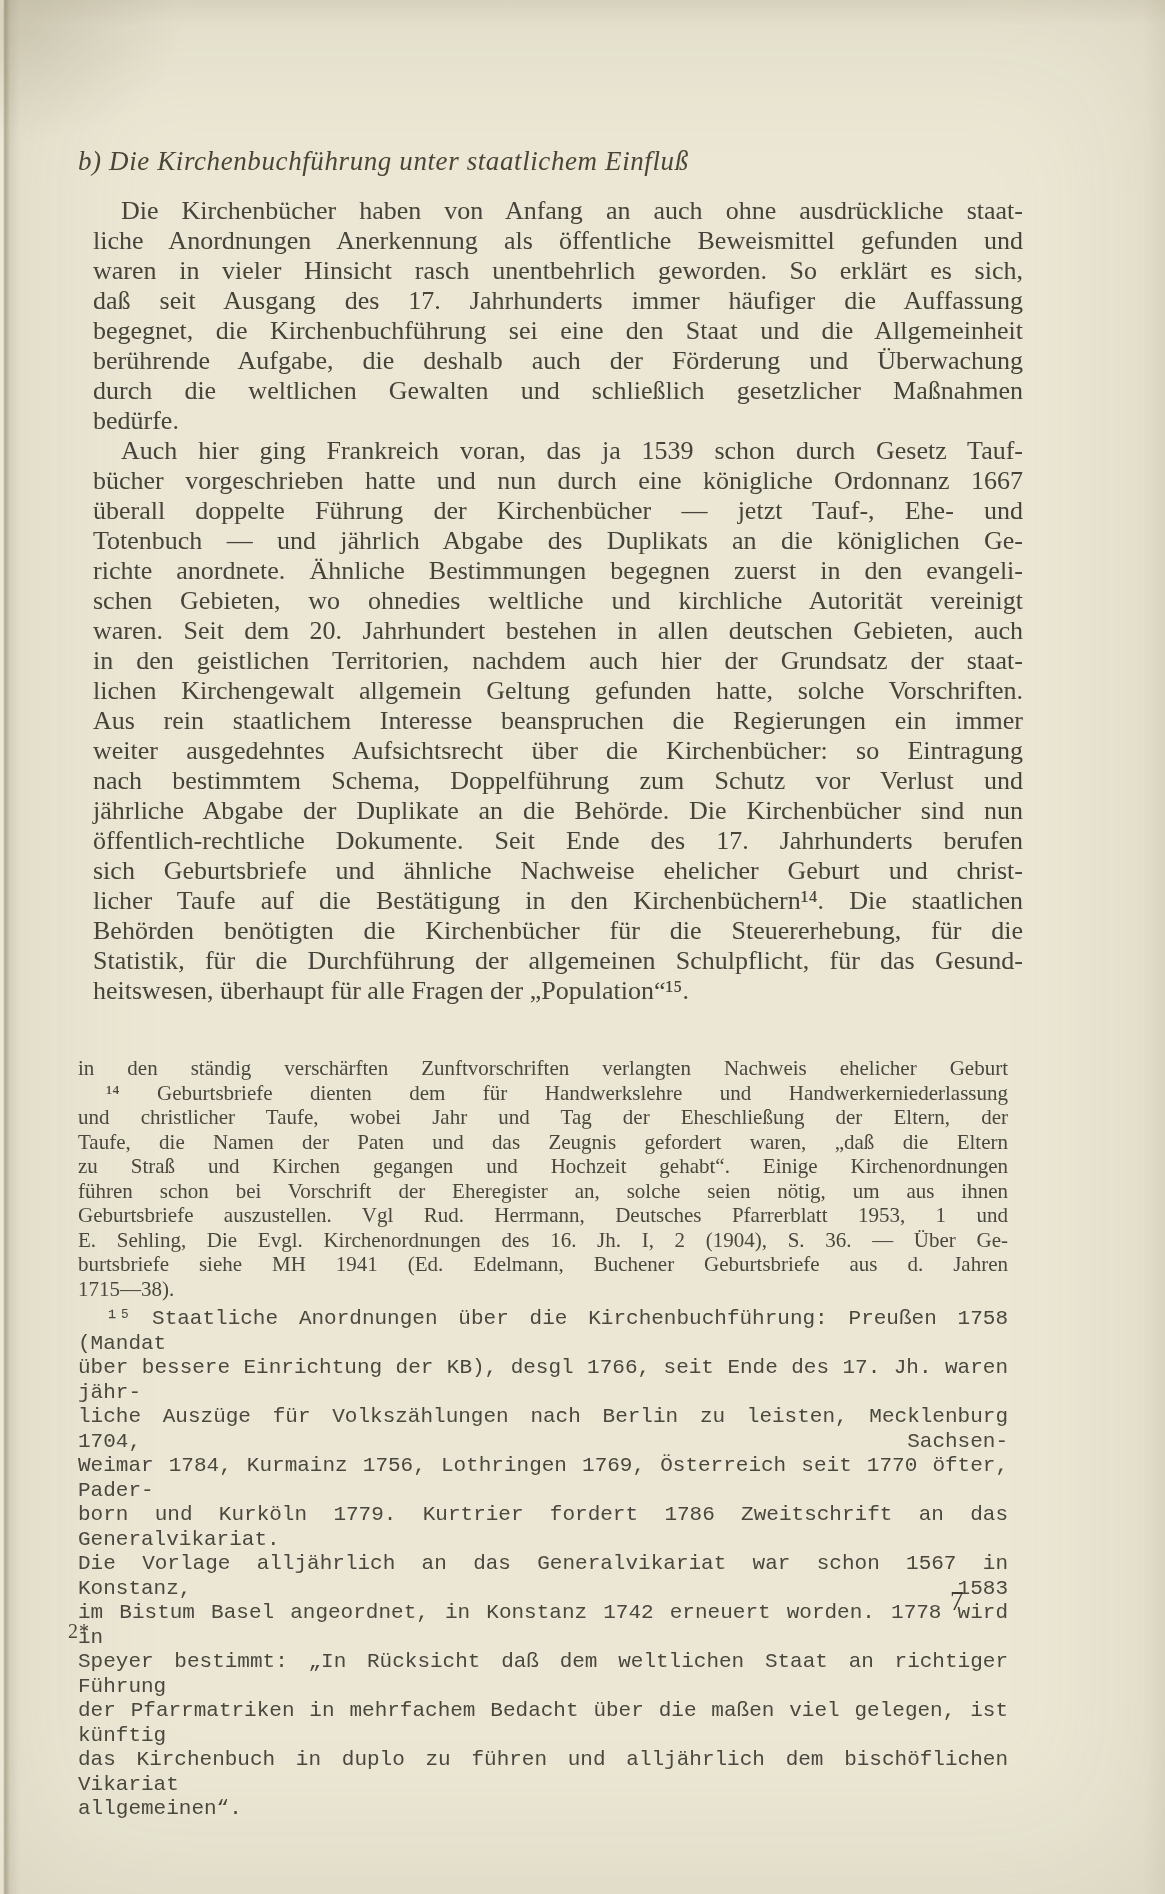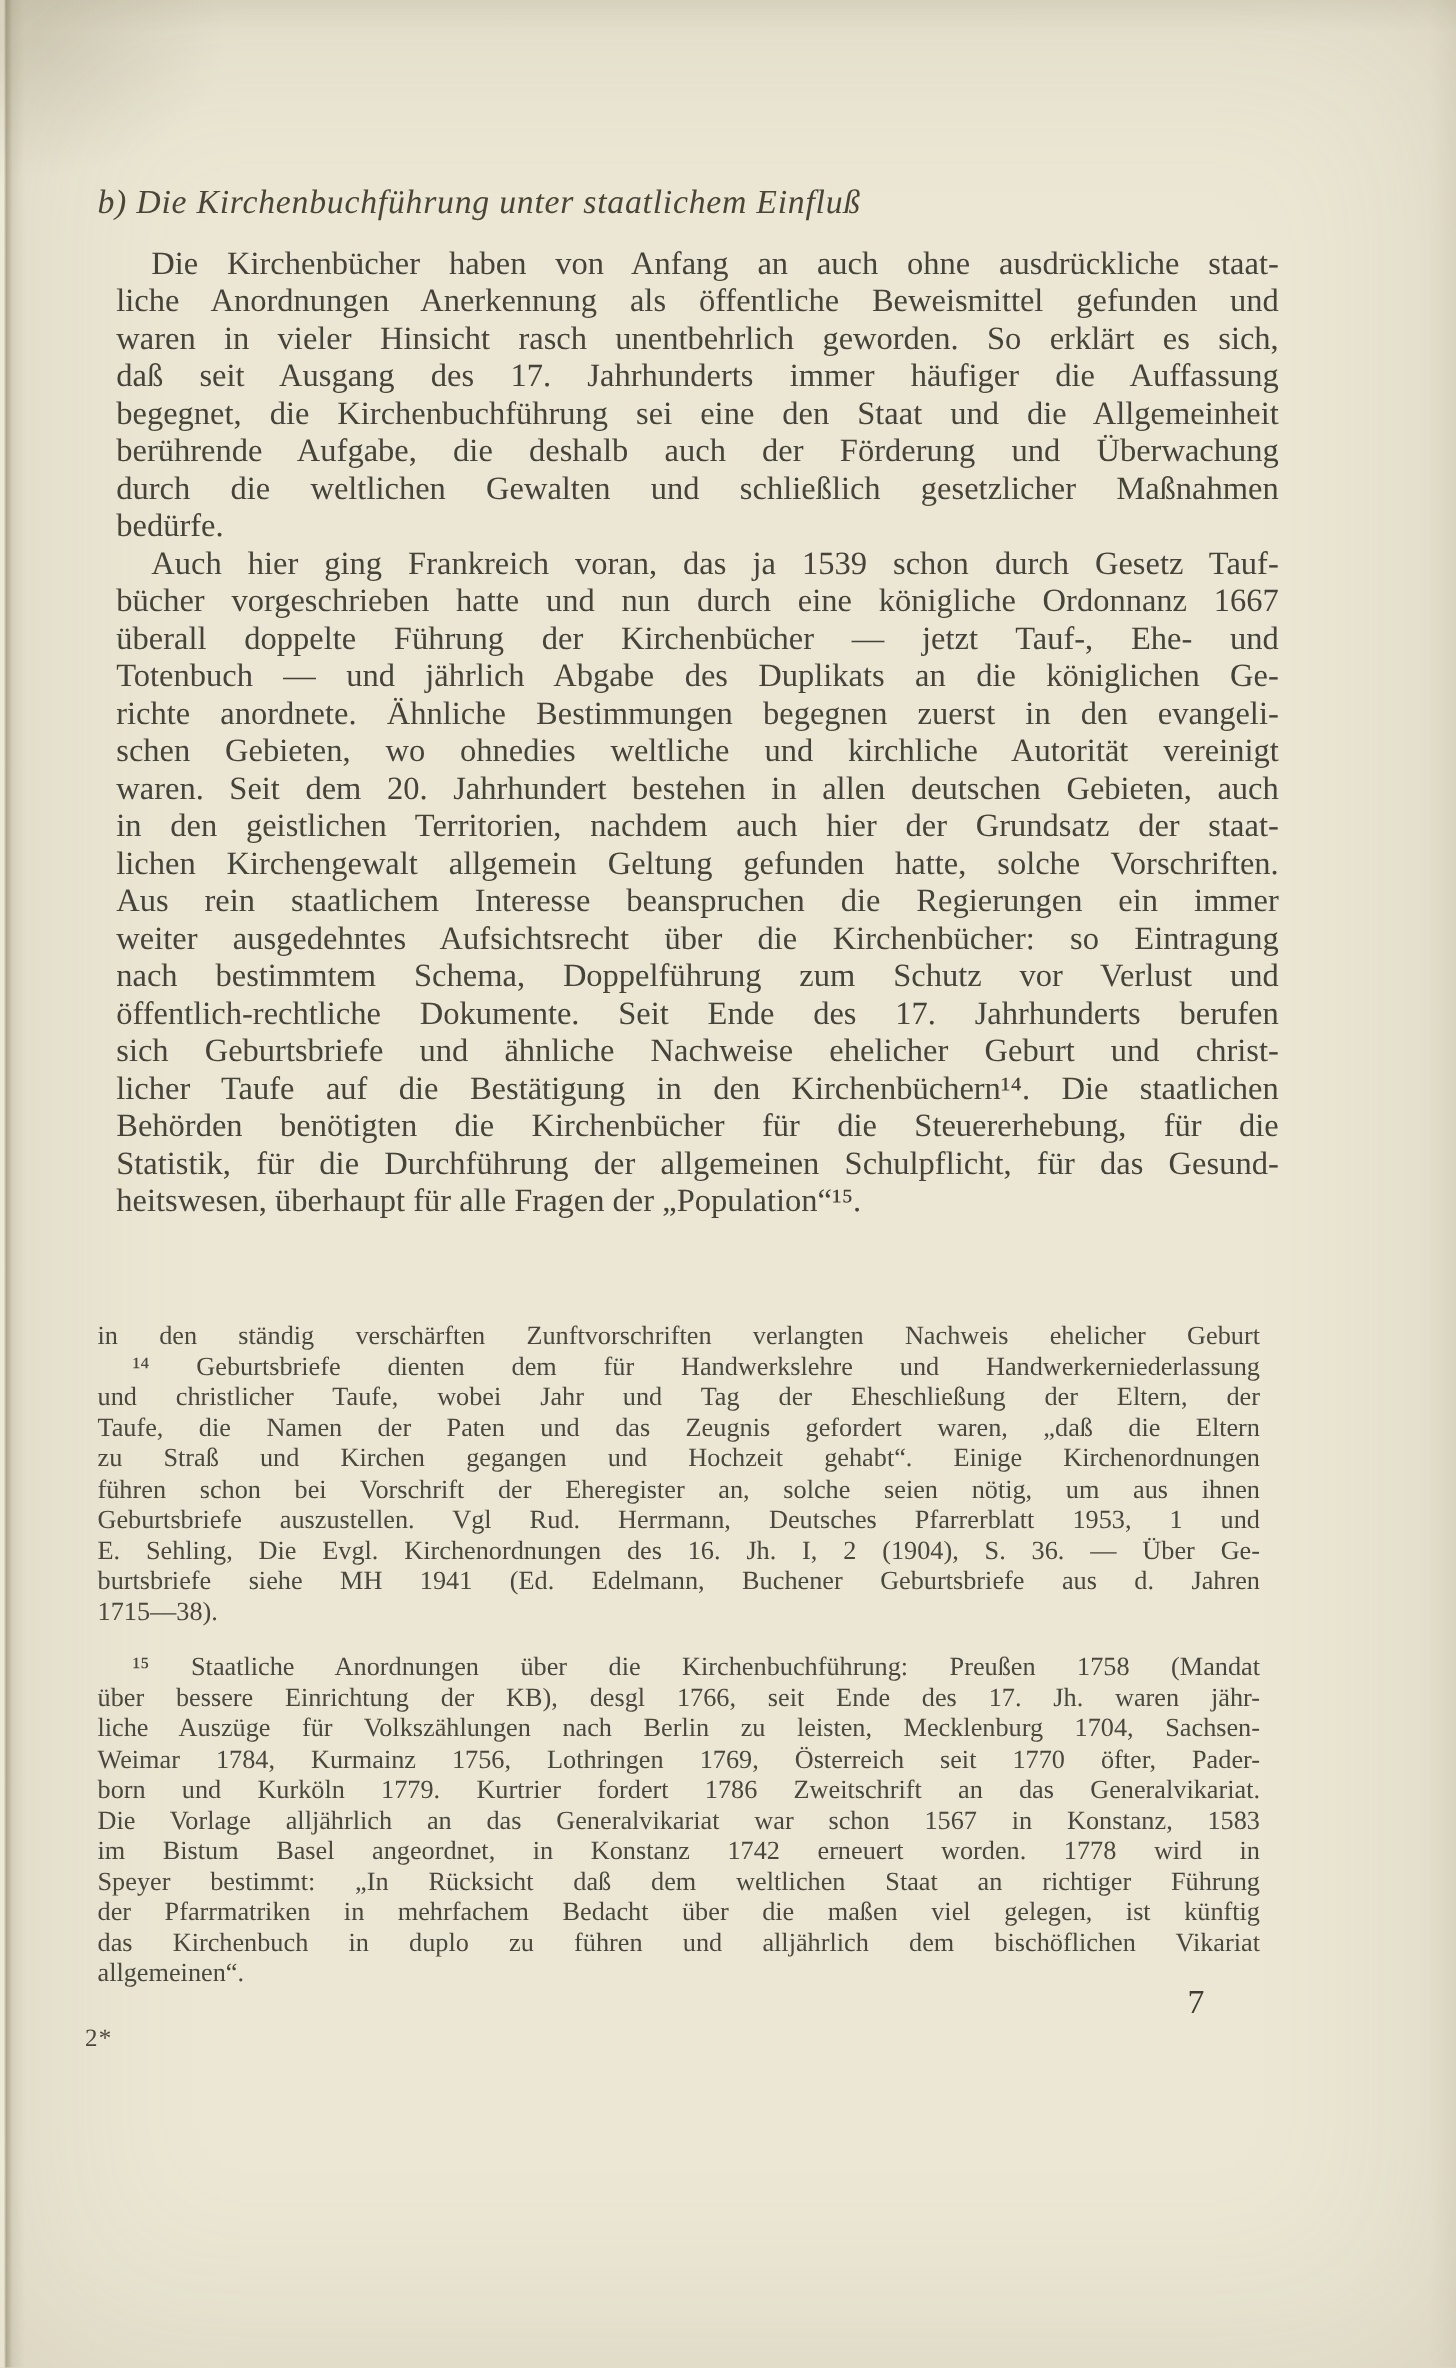--- a/index.html
+++ b/index.html
@@ -46,21 +46,21 @@
   }
   .footnotes {
     position: absolute;
     top: 1056px;
     left: 78px;
     width: 930px;
     font-size: 21px;
     line-height: 24.5px;
     color: #4a473e;
   }
-  .footnote + .footnote { margin-top: 20px; }
+  .footnote + .footnote { margin-top: 6px; font-family: Liberation Mono, monospace; }
   .line {
     text-align: justify;
     text-align-last: justify;
     -moz-text-align-last: justify;
     white-space: normal;
   }
   .line.indent { text-indent: 28px; }
   .line.line-last {
     text-align-last: left;
     -moz-text-align-last: left;
@@ -105,20 +105,21 @@
         <div class="line">überall doppelte Führung der Kirchenbücher — jetzt Tauf-, Ehe- und</div>
         <div class="line">Totenbuch — und jährlich Abgabe des Duplikats an die königlichen Ge-</div>
         <div class="line">richte anordnete. Ähnliche Bestimmungen begegnen zuerst in den evangeli-</div>
         <div class="line">schen Gebieten, wo ohnedies weltliche und kirchliche Autorität vereinigt</div>
         <div class="line">waren. Seit dem 20. Jahrhundert bestehen in allen deutschen Gebieten, auch</div>
         <div class="line">in den geistlichen Territorien, nachdem auch hier der Grundsatz der staat-</div>
         <div class="line">lichen Kirchengewalt allgemein Geltung gefunden hatte, solche Vorschriften.</div>
         <div class="line">Aus rein staatlichem Interesse beanspruchen die Regierungen ein immer</div>
         <div class="line">weiter ausgedehntes Aufsichtsrecht über die Kirchenbücher: so Eintragung</div>
         <div class="line">nach bestimmtem Schema, Doppelführung zum Schutz vor Verlust und</div>
+        <div class="line">jährliche Abgabe der Duplikate an die Behörde. Die Kirchenbücher sind nun</div>
         <div class="line">öffentlich-rechtliche Dokumente. Seit Ende des 17. Jahrhunderts berufen</div>
         <div class="line">sich Geburtsbriefe und ähnliche Nachweise ehelicher Geburt und christ-</div>
         <div class="line">licher Taufe auf die Bestätigung in den Kirchenbüchern¹⁴. Die staatlichen</div>
         <div class="line">Behörden benötigten die Kirchenbücher für die Steuererhebung, für die</div>
         <div class="line">Statistik, für die Durchführung der allgemeinen Schulpflicht, für das Gesund-</div>
         <div class="line line-last">heitswesen, überhaupt für alle Fragen der „Population“¹⁵.</div>
       </div>
   </div>
 
   <div class="footnotes">

